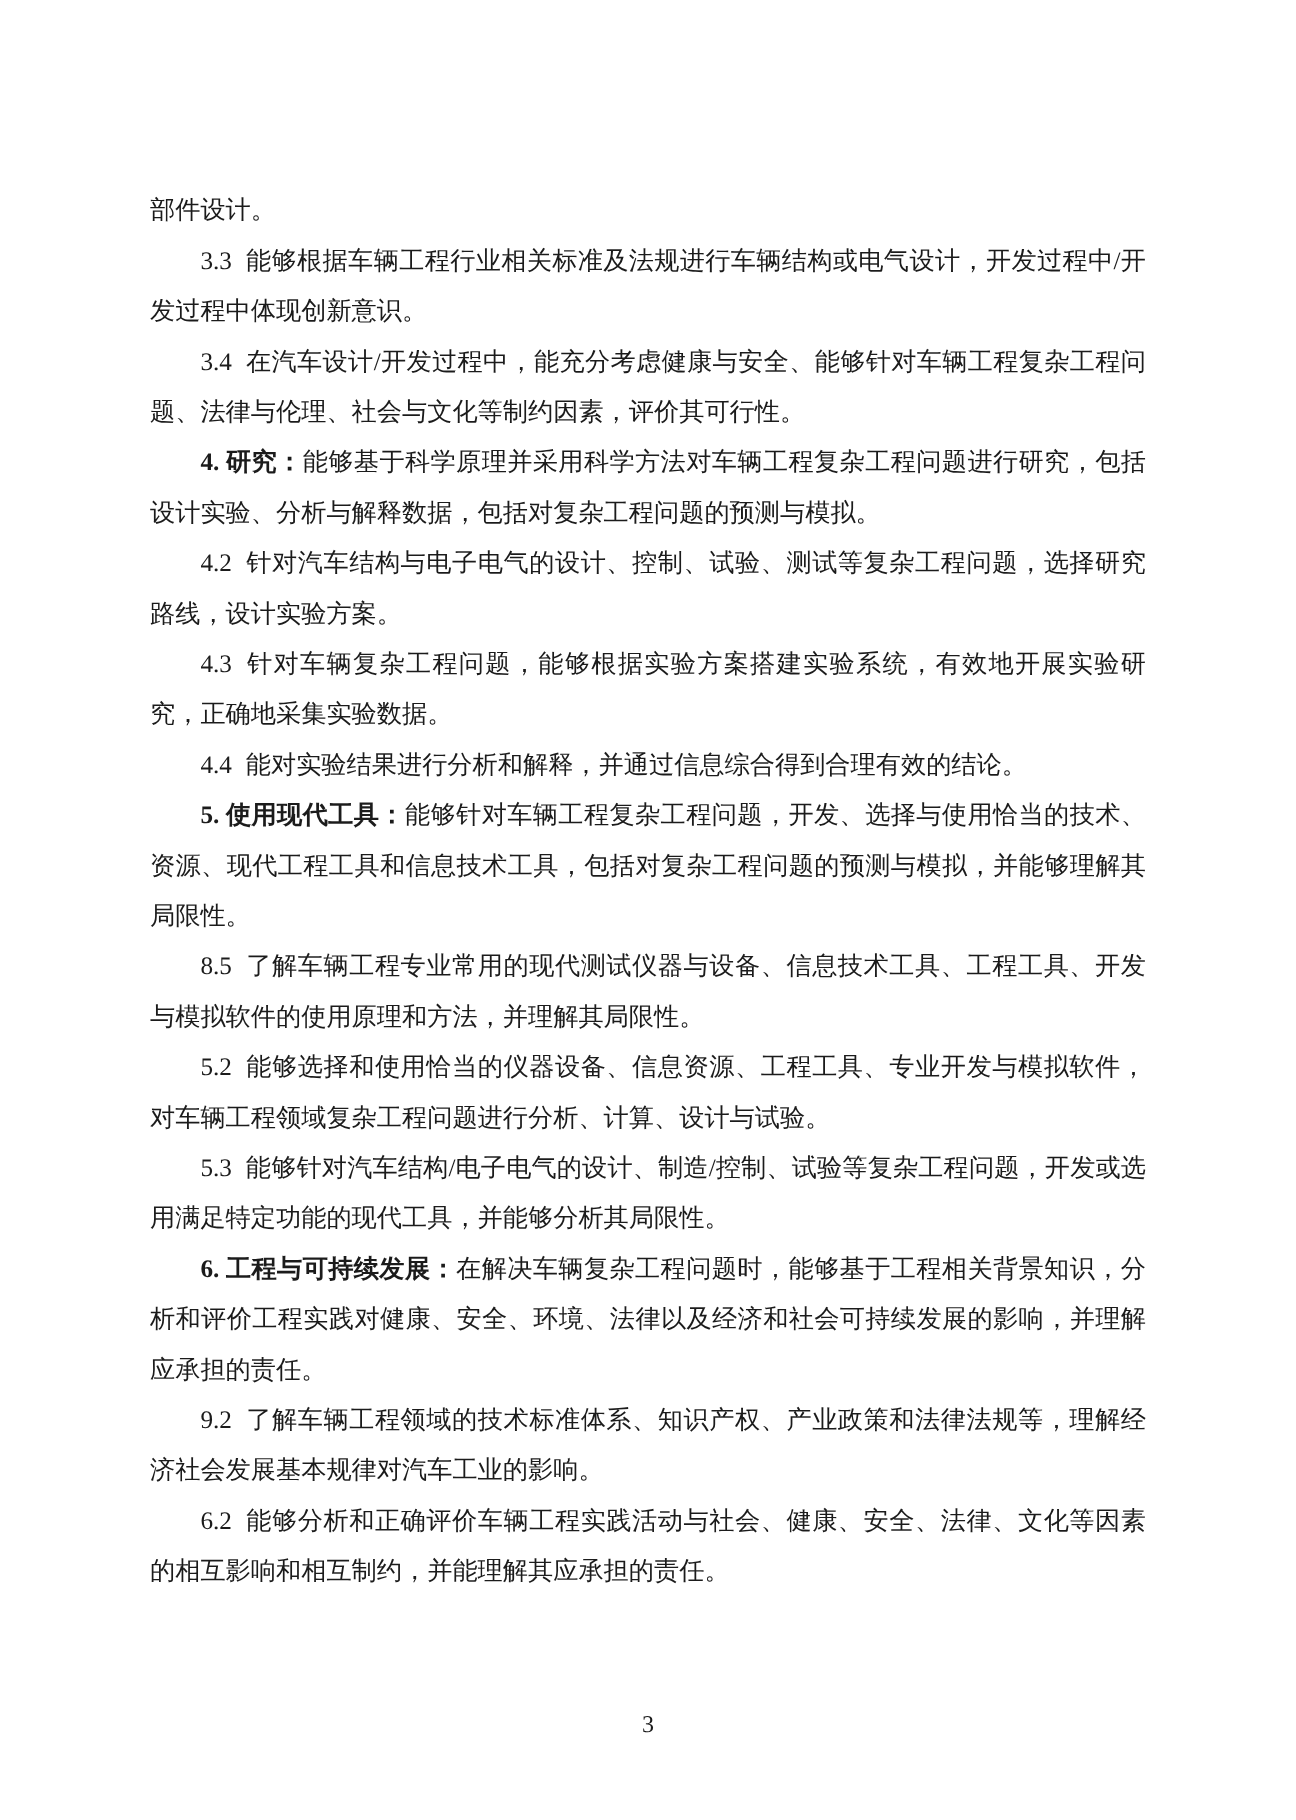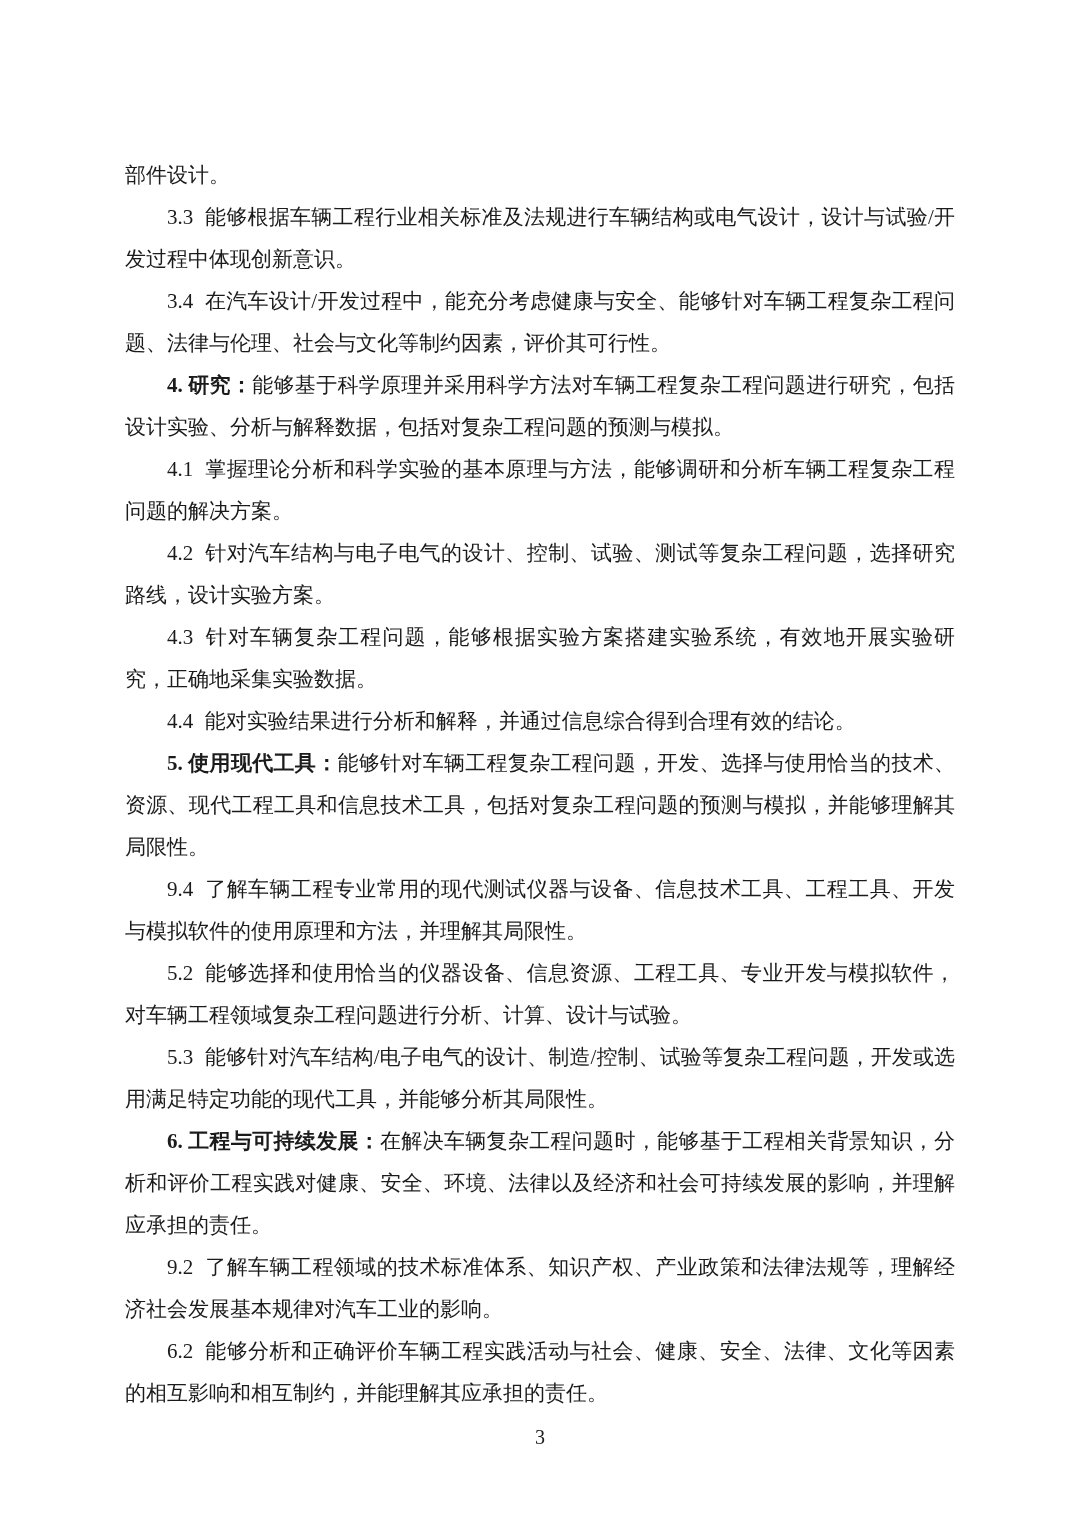--- a/index.html
+++ b/index.html
@@ -39,37 +39,36 @@
 </style>
 </head>
 <body>
 
 <div class="page">
 
   <div>
 
     <p class="para cont"><span class="txt">部件设计。</span></p>
 
-    <p class="para"><span class="num">3.3</span><span class="txt">能够根据车辆工程行业相关标准及法规进行车辆结构或电气设计，设计与试验/开发过程中体现创新意识。</span></p>
+    <p class="para"><span class="num">3.3</span><span class="txt">能够根据车辆工程行业相关标准及法规进行车辆结构或电气设计，开发过程中/开发过程中体现创新意识。</span></p>
 
     <p class="para"><span class="num">3.4</span><span class="txt">在汽车设计/开发过程中，能充分考虑健康与安全、能够针对车辆工程复杂工程问题、法律与伦理、社会与文化等制约因素，评价其可行性。</span></p>
 
     <p class="para"><span class="lead">4. 研究：</span><span class="txt">能够基于科学原理并采用科学方法对车辆工程复杂工程问题进行研究，包括设计实验、分析与解释数据，包括对复杂工程问题的预测与模拟。</span></p>
 
-    <p class="para"><span class="num">4.1</span><span class="txt">掌握理论分析和科学实验的基本原理与方法，能够调研和分析车辆工程复杂工程问题的解决方案。</span></p>
 
     <p class="para"><span class="num">4.2</span><span class="txt">针对汽车结构与电子电气的设计、控制、试验、测试等复杂工程问题，选择研究路线，设计实验方案。</span></p>
 
     <p class="para"><span class="num">4.3</span><span class="txt">针对车辆复杂工程问题，能够根据实验方案搭建实验系统，有效地开展实验研究，正确地采集实验数据。</span></p>
 
     <p class="para"><span class="num">4.4</span><span class="txt">能对实验结果进行分析和解释，并通过信息综合得到合理有效的结论。</span></p>
 
     <p class="para"><span class="lead">5. 使用现代工具：</span><span class="txt">能够针对车辆工程复杂工程问题，开发、选择与使用恰当的技术、资源、现代工程工具和信息技术工具，包括对复杂工程问题的预测与模拟，并能够理解其局限性。</span></p>
 
-    <p class="para"><span class="num">9.4</span><span class="txt">了解车辆工程专业常用的现代测试仪器与设备、信息技术工具、工程工具、开发与模拟软件的使用原理和方法，并理解其局限性。</span></p>
+    <p class="para"><span class="num">8.5</span><span class="txt">了解车辆工程专业常用的现代测试仪器与设备、信息技术工具、工程工具、开发与模拟软件的使用原理和方法，并理解其局限性。</span></p>
 
     <p class="para"><span class="num">5.2</span><span class="txt">能够选择和使用恰当的仪器设备、信息资源、工程工具、专业开发与模拟软件，对车辆工程领域复杂工程问题进行分析、计算、设计与试验。</span></p>
 
     <p class="para"><span class="num">5.3</span><span class="txt">能够针对汽车结构/电子电气的设计、制造/控制、试验等复杂工程问题，开发或选用满足特定功能的现代工具，并能够分析其局限性。</span></p>
 
     <p class="para"><span class="lead">6. 工程与可持续发展：</span><span class="txt">在解决车辆复杂工程问题时，能够基于工程相关背景知识，分析和评价工程实践对健康、安全、环境、法律以及经济和社会可持续发展的影响，并理解应承担的责任。</span></p>
 
     <p class="para"><span class="num">9.2</span><span class="txt">了解车辆工程领域的技术标准体系、知识产权、产业政策和法律法规等，理解经济社会发展基本规律对汽车工业的影响。</span></p>
 
     <p class="para"><span class="num">6.2</span><span class="txt">能够分析和正确评价车辆工程实践活动与社会、健康、安全、法律、文化等因素的相互影响和相互制约，并能理解其应承担的责任。</span></p>

